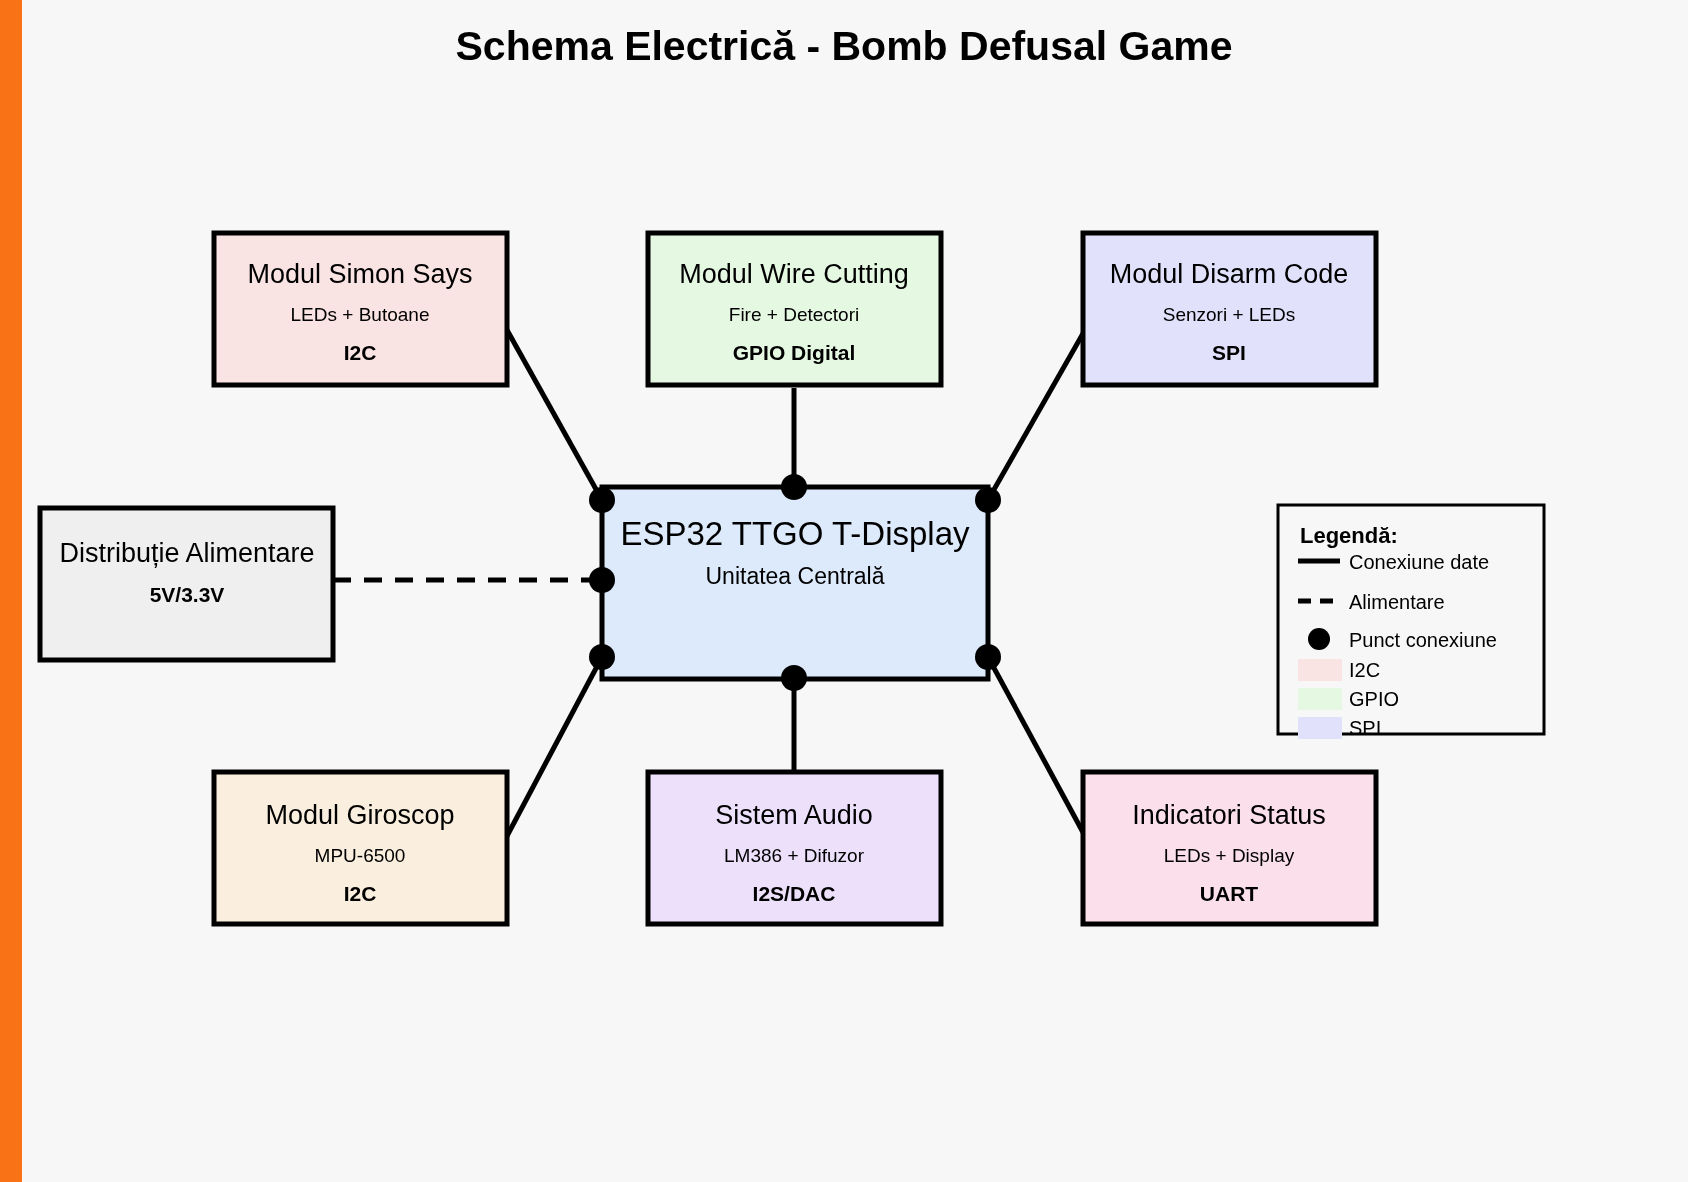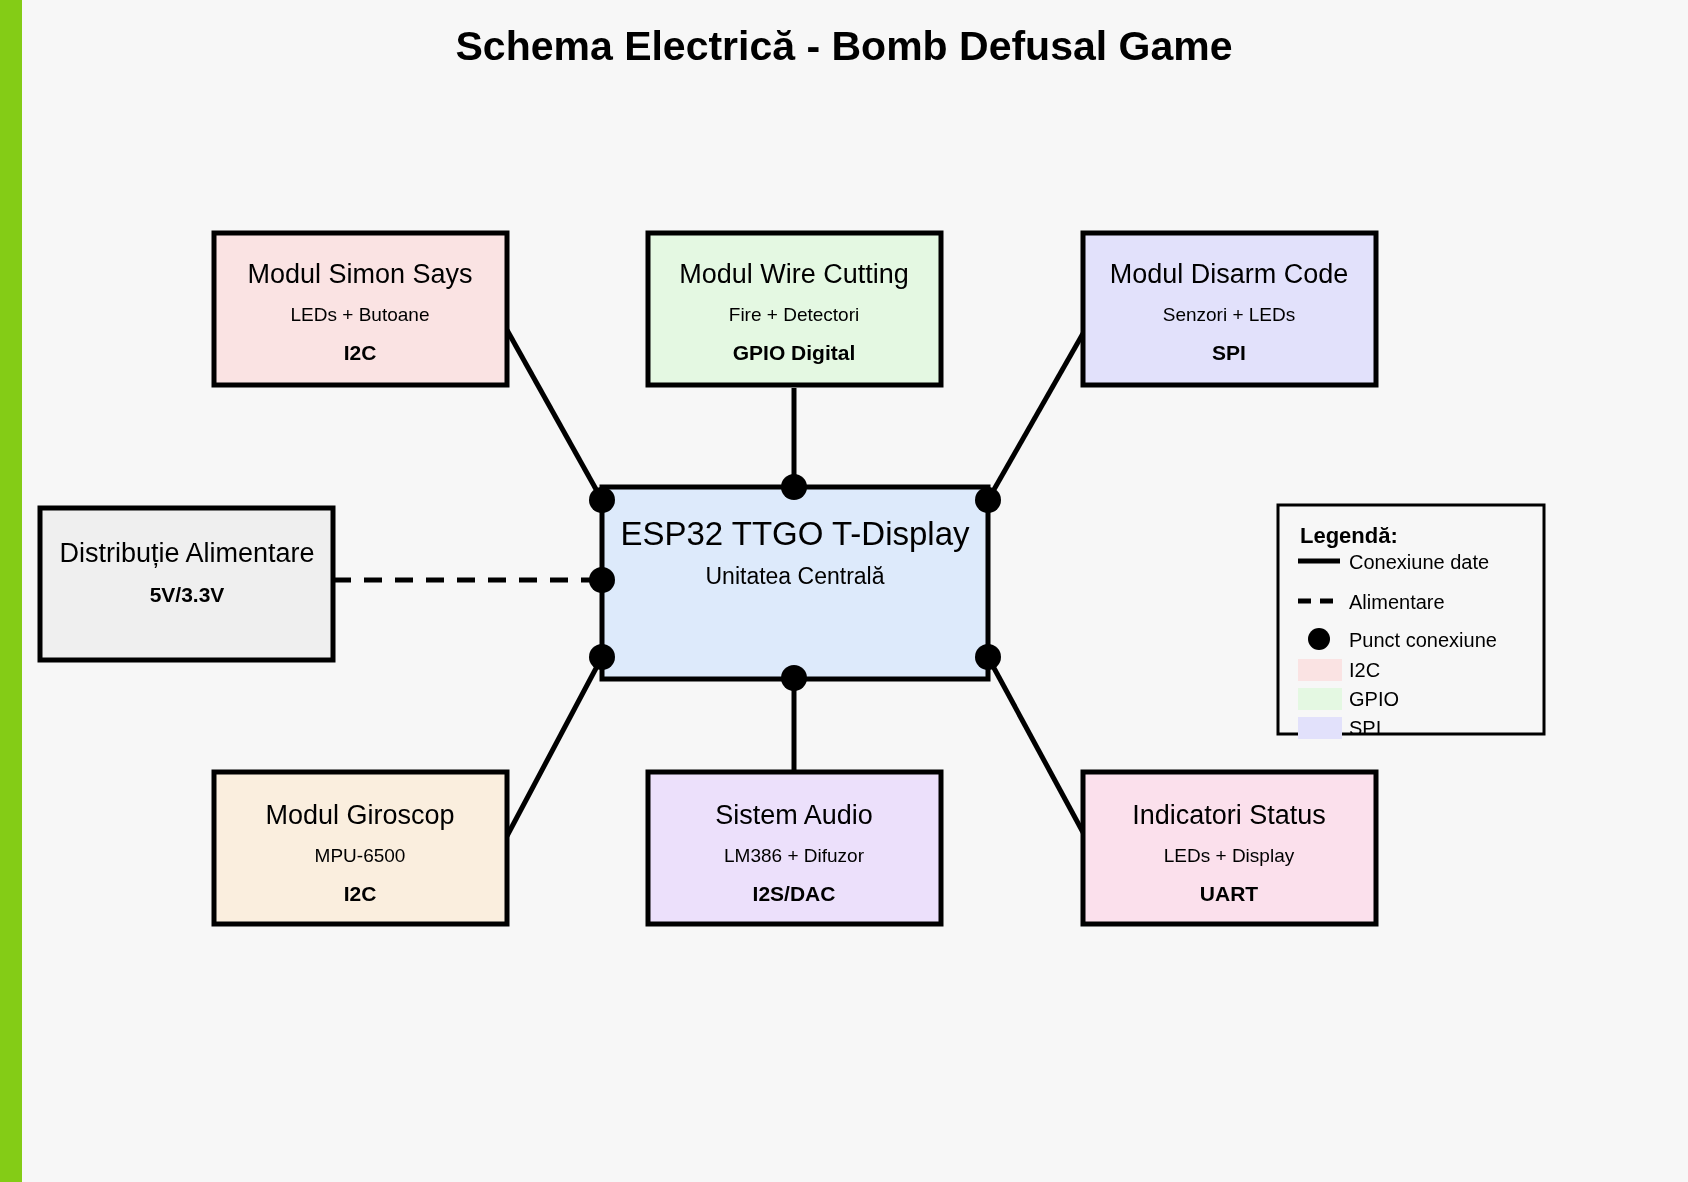--- a/index.html
+++ b/index.html
@@ -100,21 +100,21 @@
     stroke: #000000;
     stroke-width: 3;
   }
   .legend-swatch {
     stroke: none;
   }
 </style>
 </head>
 <body>
 
-<div id="stage" style="background: #84cc16;">
+<div id="stage" style="background: #f97316;">
   <div id="canvas-bg" style="background: rgb(247, 247, 247);"></div>
 
   <svg class="diagram" viewBox="0 0 1688 1182">
 
     <text class="title-text" x="844" y="60" text-anchor="middle">Schema Electrică - Bomb Defusal Game</text>
 
     <g>
       <line class="link-line" x1="507" y1="330" x2="602" y2="500"></line>
       <line class="link-line" x1="794" y1="388" x2="794" y2="487"></line>
       <line class="link-line" x1="1085" y1="330" x2="988" y2="500"></line>

